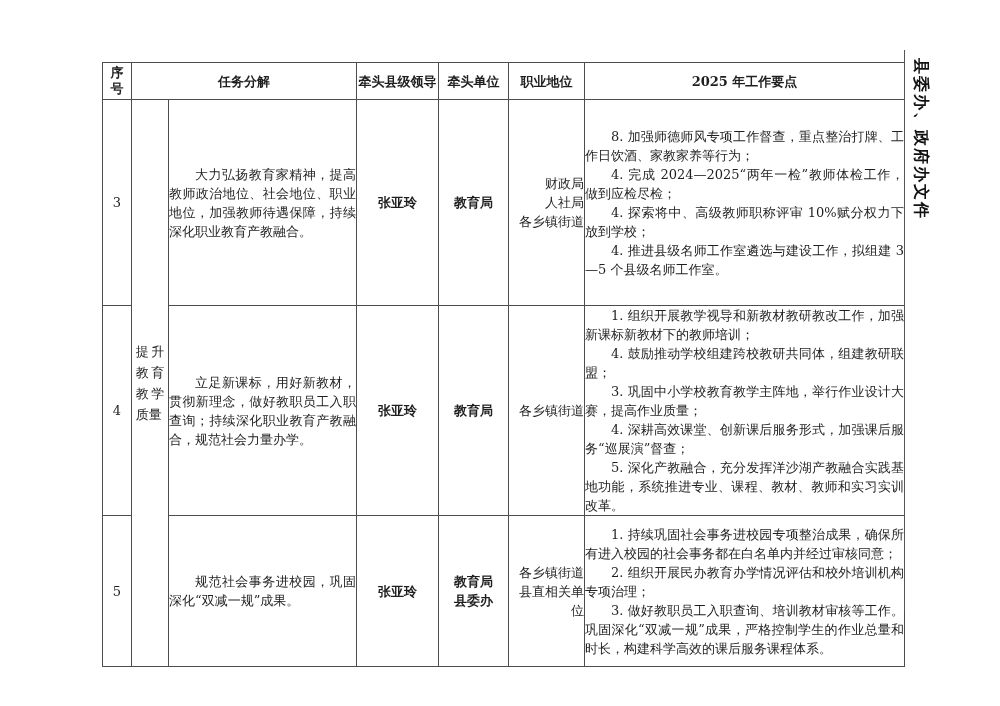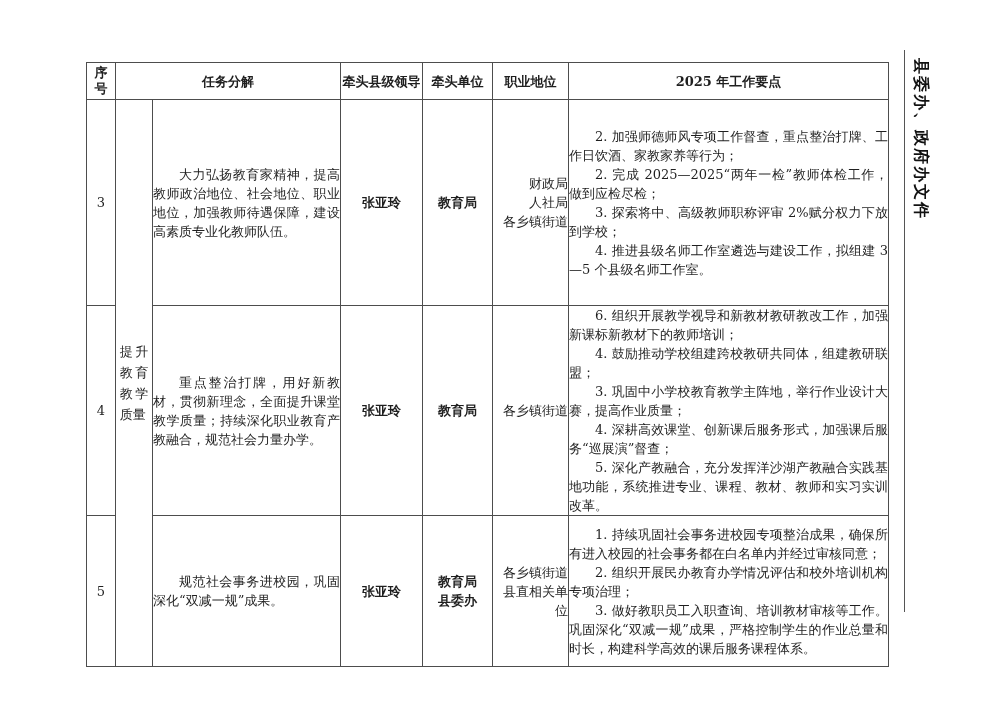--- a/index.html
+++ b/index.html
@@ -1,21 +1,21 @@
 <!DOCTYPE html>
 <html><head>
 <meta charset="utf-8">
 <style>
   html,body{margin:0;padding:0;background:#ffffff;}
   .page{
     position:relative;width:1000px;height:706px;background:#ffffff;overflow:hidden;
     font-family:"DejaVu Serif","Liberation Serif",serif;color:#1f1f1f;
   }
   table.doc-table{
-    position:absolute;left:86px;top:62px;width:803px;
+    position:absolute;left:102px;top:62px;width:803px;
     border-collapse:collapse;table-layout:fixed;
   }
   .doc-table td,.doc-table th{
     border:1px solid #4d4d4d;vertical-align:middle;
     font-size:13px;line-height:19px;padding:0;overflow:hidden;
   }
   .doc-table th{font-weight:bold;text-align:center;padding:2px 1px;}
   .hdr-no div{width:16px;margin:0 auto;line-height:16px;}
   .cell-center{text-align:center;white-space:pre-line;font-weight:bold;}
   .cell-resp{text-align:right;white-space:pre-line;font-size:12.5px;padding:0 1px;}
@@ -60,45 +60,45 @@
       <th>职业地位</th>
       <th>2025 年工作要点</th>
     </tr>
 
     <tr style="height:206px">
       <td class="row-no">3</td>
       <td rowspan="3" class="cell-group">
         <div>提升教育教学质量</div>
       </td>
       <td class="cell-task">
-        <p class="txt">大力弘扬教育家精神，提高教师政治地位、社会地位、职业地位，加强教师待遇保障，建设高素质专业化教师队伍。</p>
+        <p class="txt">大力弘扬教育家精神，提高教师政治地位、社会地位、职业地位，加强教师待遇保障，持续深化职业教育产教融合。</p>
       </td>
       <td class="cell-center">张亚玲</td>
       <td class="cell-center">教育局</td>
       <td class="cell-resp">财政局
 人社局
 各乡镇街道</td>
       <td class="cell-points">
-            <p class="pt">2. 加强师德师风专项工作督查，重点整治打牌、工作日饮酒、家教家养等行为；</p>
-            <p class="pt">2. 完成 2025—2025“两年一检”教师体检工作，做到应检尽检；</p>
-            <p class="pt">3. 探索将中、高级教师职称评审 2%赋分权力下放到学校；</p>
+            <p class="pt">8. 加强师德师风专项工作督查，重点整治打牌、工作日饮酒、家教家养等行为；</p>
+            <p class="pt">4. 完成 2024—2025“两年一检”教师体检工作，做到应检尽检；</p>
+            <p class="pt">4. 探索将中、高级教师职称评审 10%赋分权力下放到学校；</p>
             <p class="pt">4. 推进县级名师工作室遴选与建设工作，拟组建 3—5 个县级名师工作室。</p>
           </td>
     </tr>
 
     <tr style="height:180px">
       <td class="row-no">4</td>
       <td class="cell-task">
-        <p class="txt">重点整治打牌，用好新教材，贯彻新理念，全面提升课堂教学质量；持续深化职业教育产教融合，规范社会力量办学。</p>
+        <p class="txt">立足新课标，用好新教材，贯彻新理念，做好教职员工入职查询；持续深化职业教育产教融合，规范社会力量办学。</p>
       </td>
       <td class="cell-center">张亚玲</td>
       <td class="cell-center">教育局</td>
       <td class="cell-resp">各乡镇街道</td>
       <td class="cell-points">
-            <p class="pt">6. 组织开展教学视导和新教材教研教改工作，加强新课标新教材下的教师培训；</p>
+            <p class="pt">1. 组织开展教学视导和新教材教研教改工作，加强新课标新教材下的教师培训；</p>
             <p class="pt">4. 鼓励推动学校组建跨校教研共同体，组建教研联盟；</p>
             <p class="pt">3. 巩固中小学校教育教学主阵地，举行作业设计大赛，提高作业质量；</p>
             <p class="pt">4. 深耕高效课堂、创新课后服务形式，加强课后服务“巡展演”督查；</p>
             <p class="pt">5. 深化产教融合，充分发挥洋沙湖产教融合实践基地功能，系统推进专业、课程、教材、教师和实习实训改革。</p>
           </td>
     </tr>
 
     <tr style="height:151px">
       <td class="row-no">5</td>
       <td class="cell-task">

